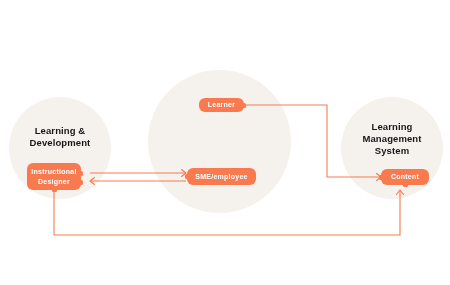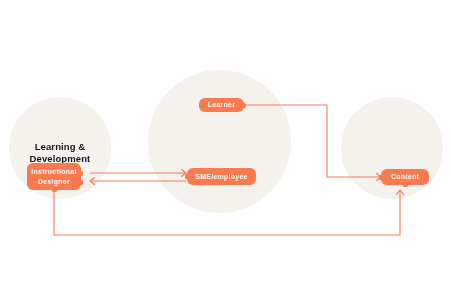--- a/index.html
+++ b/index.html
@@ -22,21 +22,20 @@
     border-radius: 50%;
     background: #f5f1ed;
   }
   .circle-label {
     position: absolute;
     text-align: center;
     color: #17171a;
     line-height: 1.25;
     white-space: pre-line;
     pointer-events: none;
-    margin-top: 16px;
   }
   .label-side {
     font-size: 9.5px;
     font-weight: 700;
     letter-spacing: 0.1px;
   }
   .label-center {
     font-size: 22px;
     font-weight: 400;
     letter-spacing: -0.2px;
@@ -94,20 +93,23 @@
 <body>
 
 <div id="stage">
 
   <div class="circle" style="left:9px; top:97px; width:102px; height:102px;"></div>
   <div class="circle" style="left:148px; top:70px; width:143px; height:143px;"></div>
   <div class="circle" style="left:341px; top:97px; width:102px; height:102px;"></div>
 
   <div class="circle-label label-side" style="left:9px; top:125px; width:102px;">Learning &amp;
 Development</div>
+  <div class="circle-label label-side" style="left:341px; top:121px; width:102px;">Learning
+Management
+System</div>
 
   <svg class="links" viewBox="0 0 450 285">
 
     <g>
       <line x1="90" y1="173" x2="186" y2="173"></line>
       <polyline class="arrow" points="181.5,169.5 186,173 181.5,176.5"></polyline>
     </g>
 
     <g>
       <line x1="186" y1="181" x2="90" y2="181"></line>

